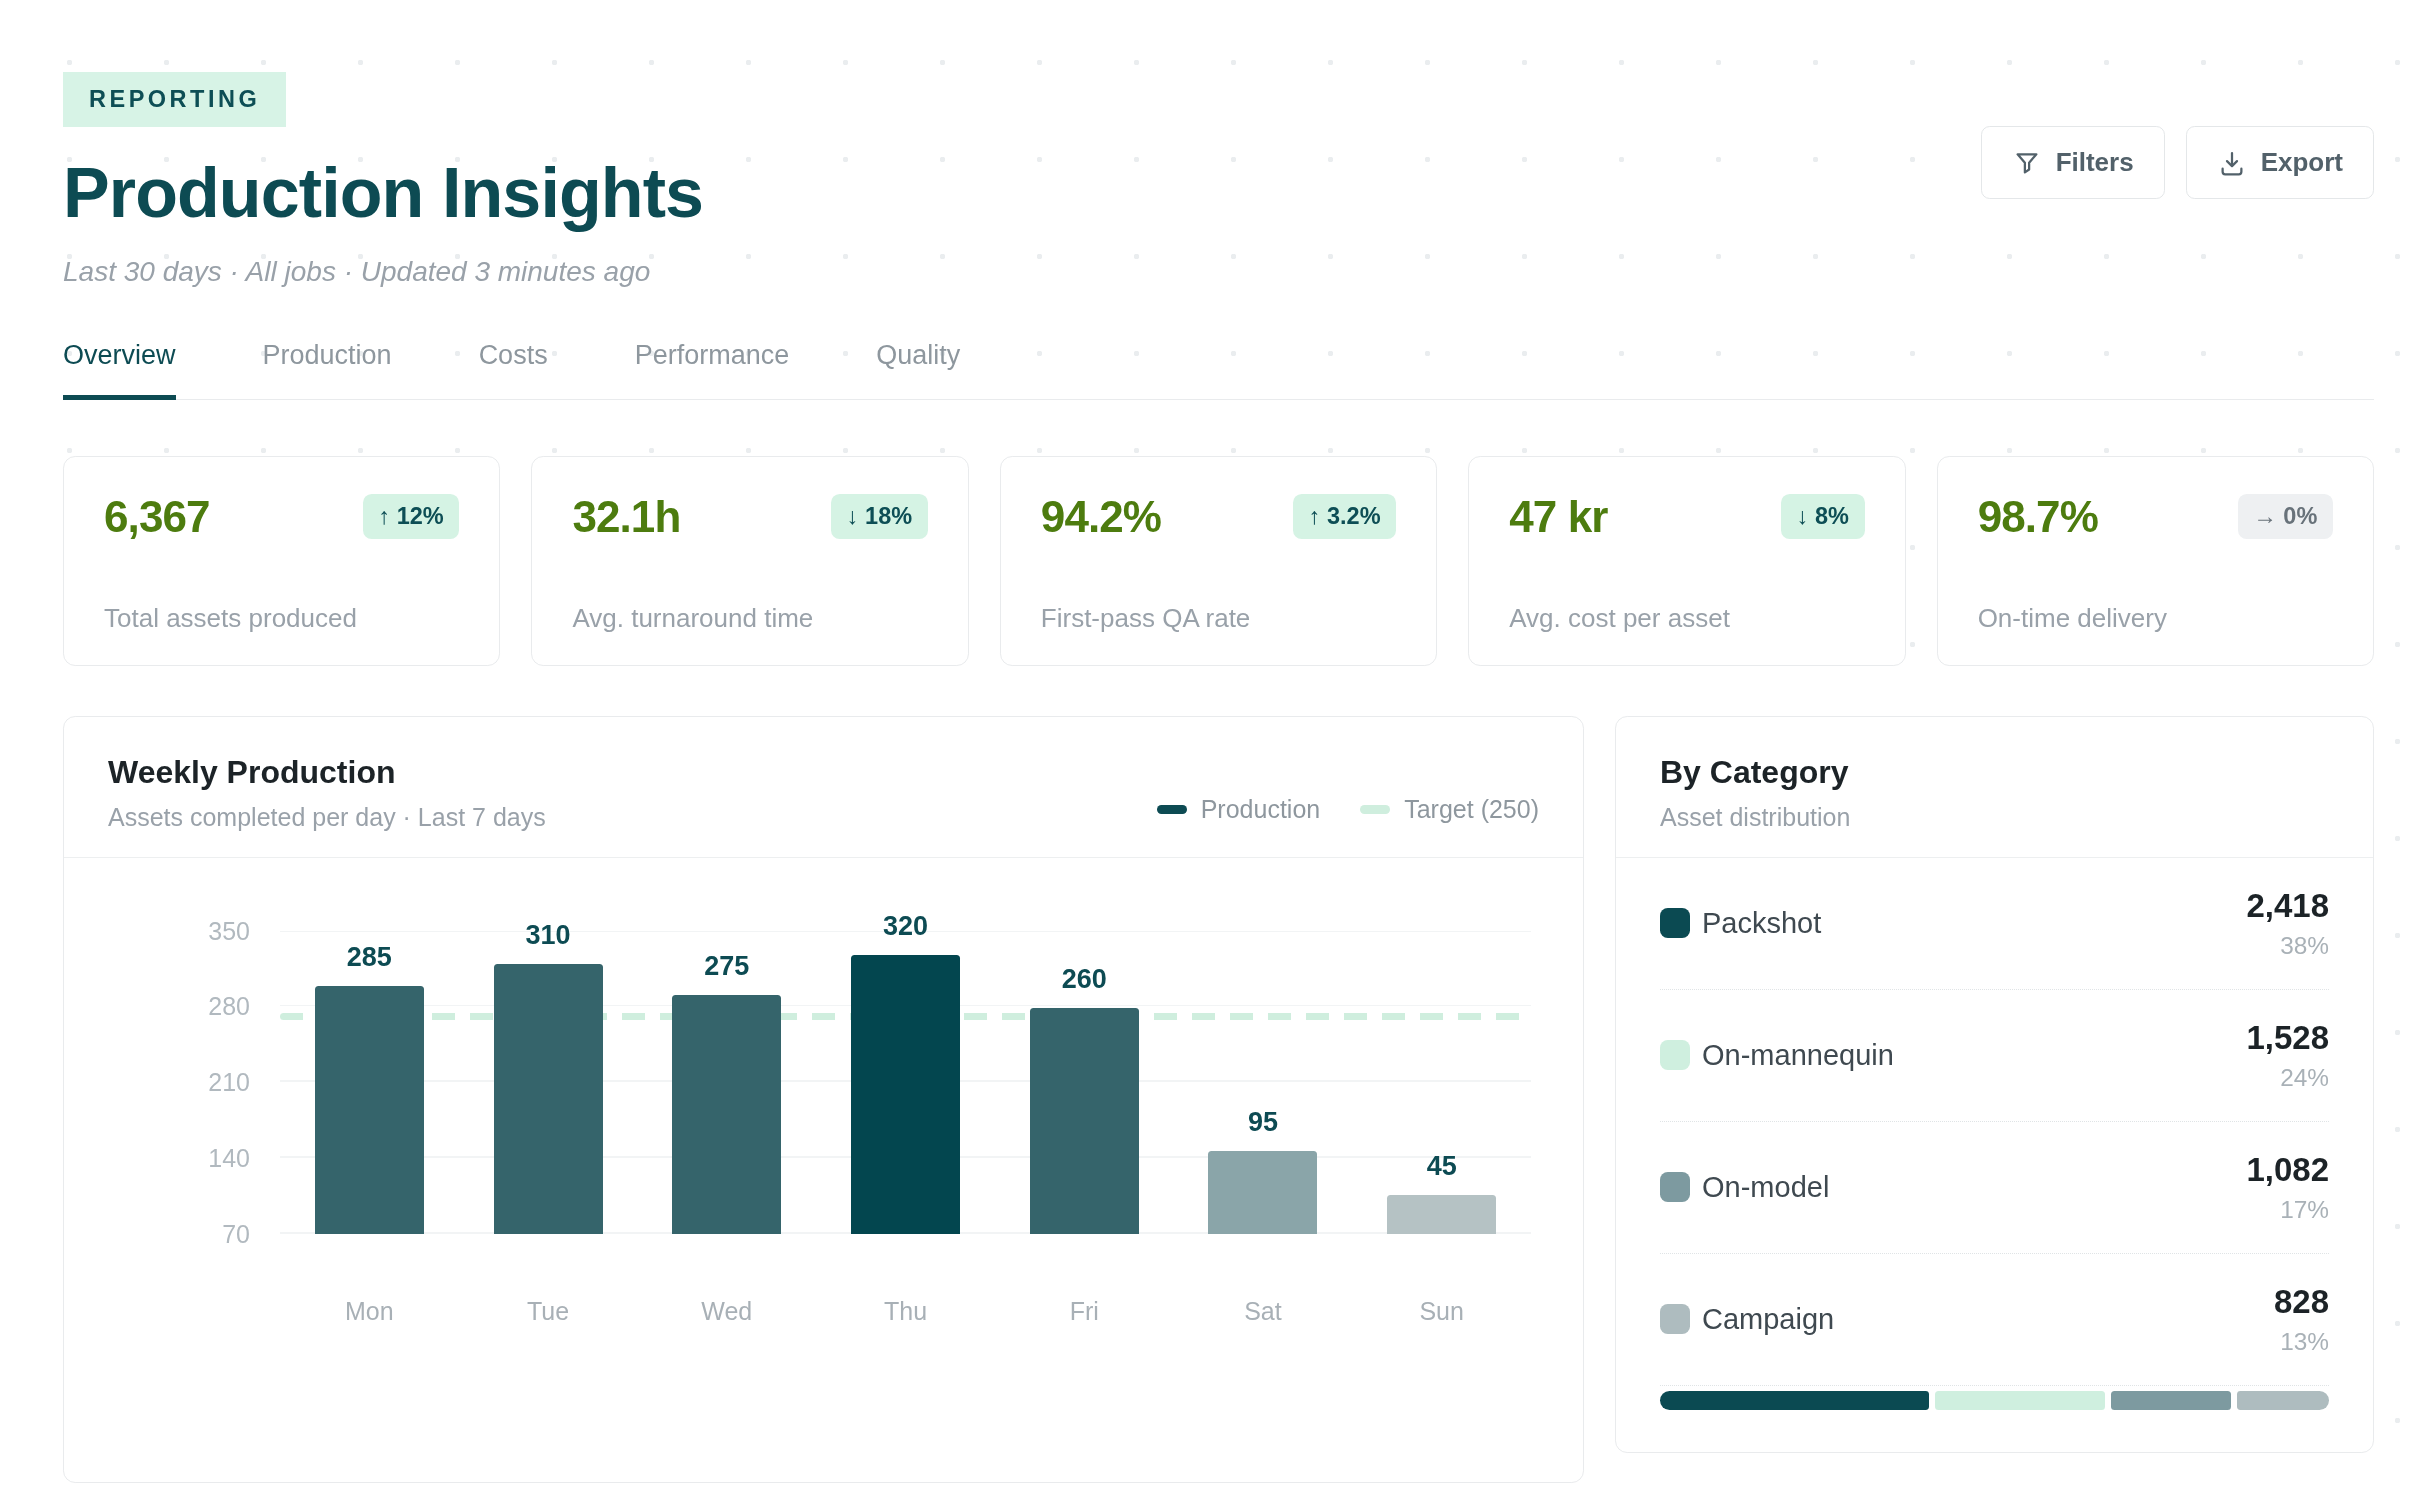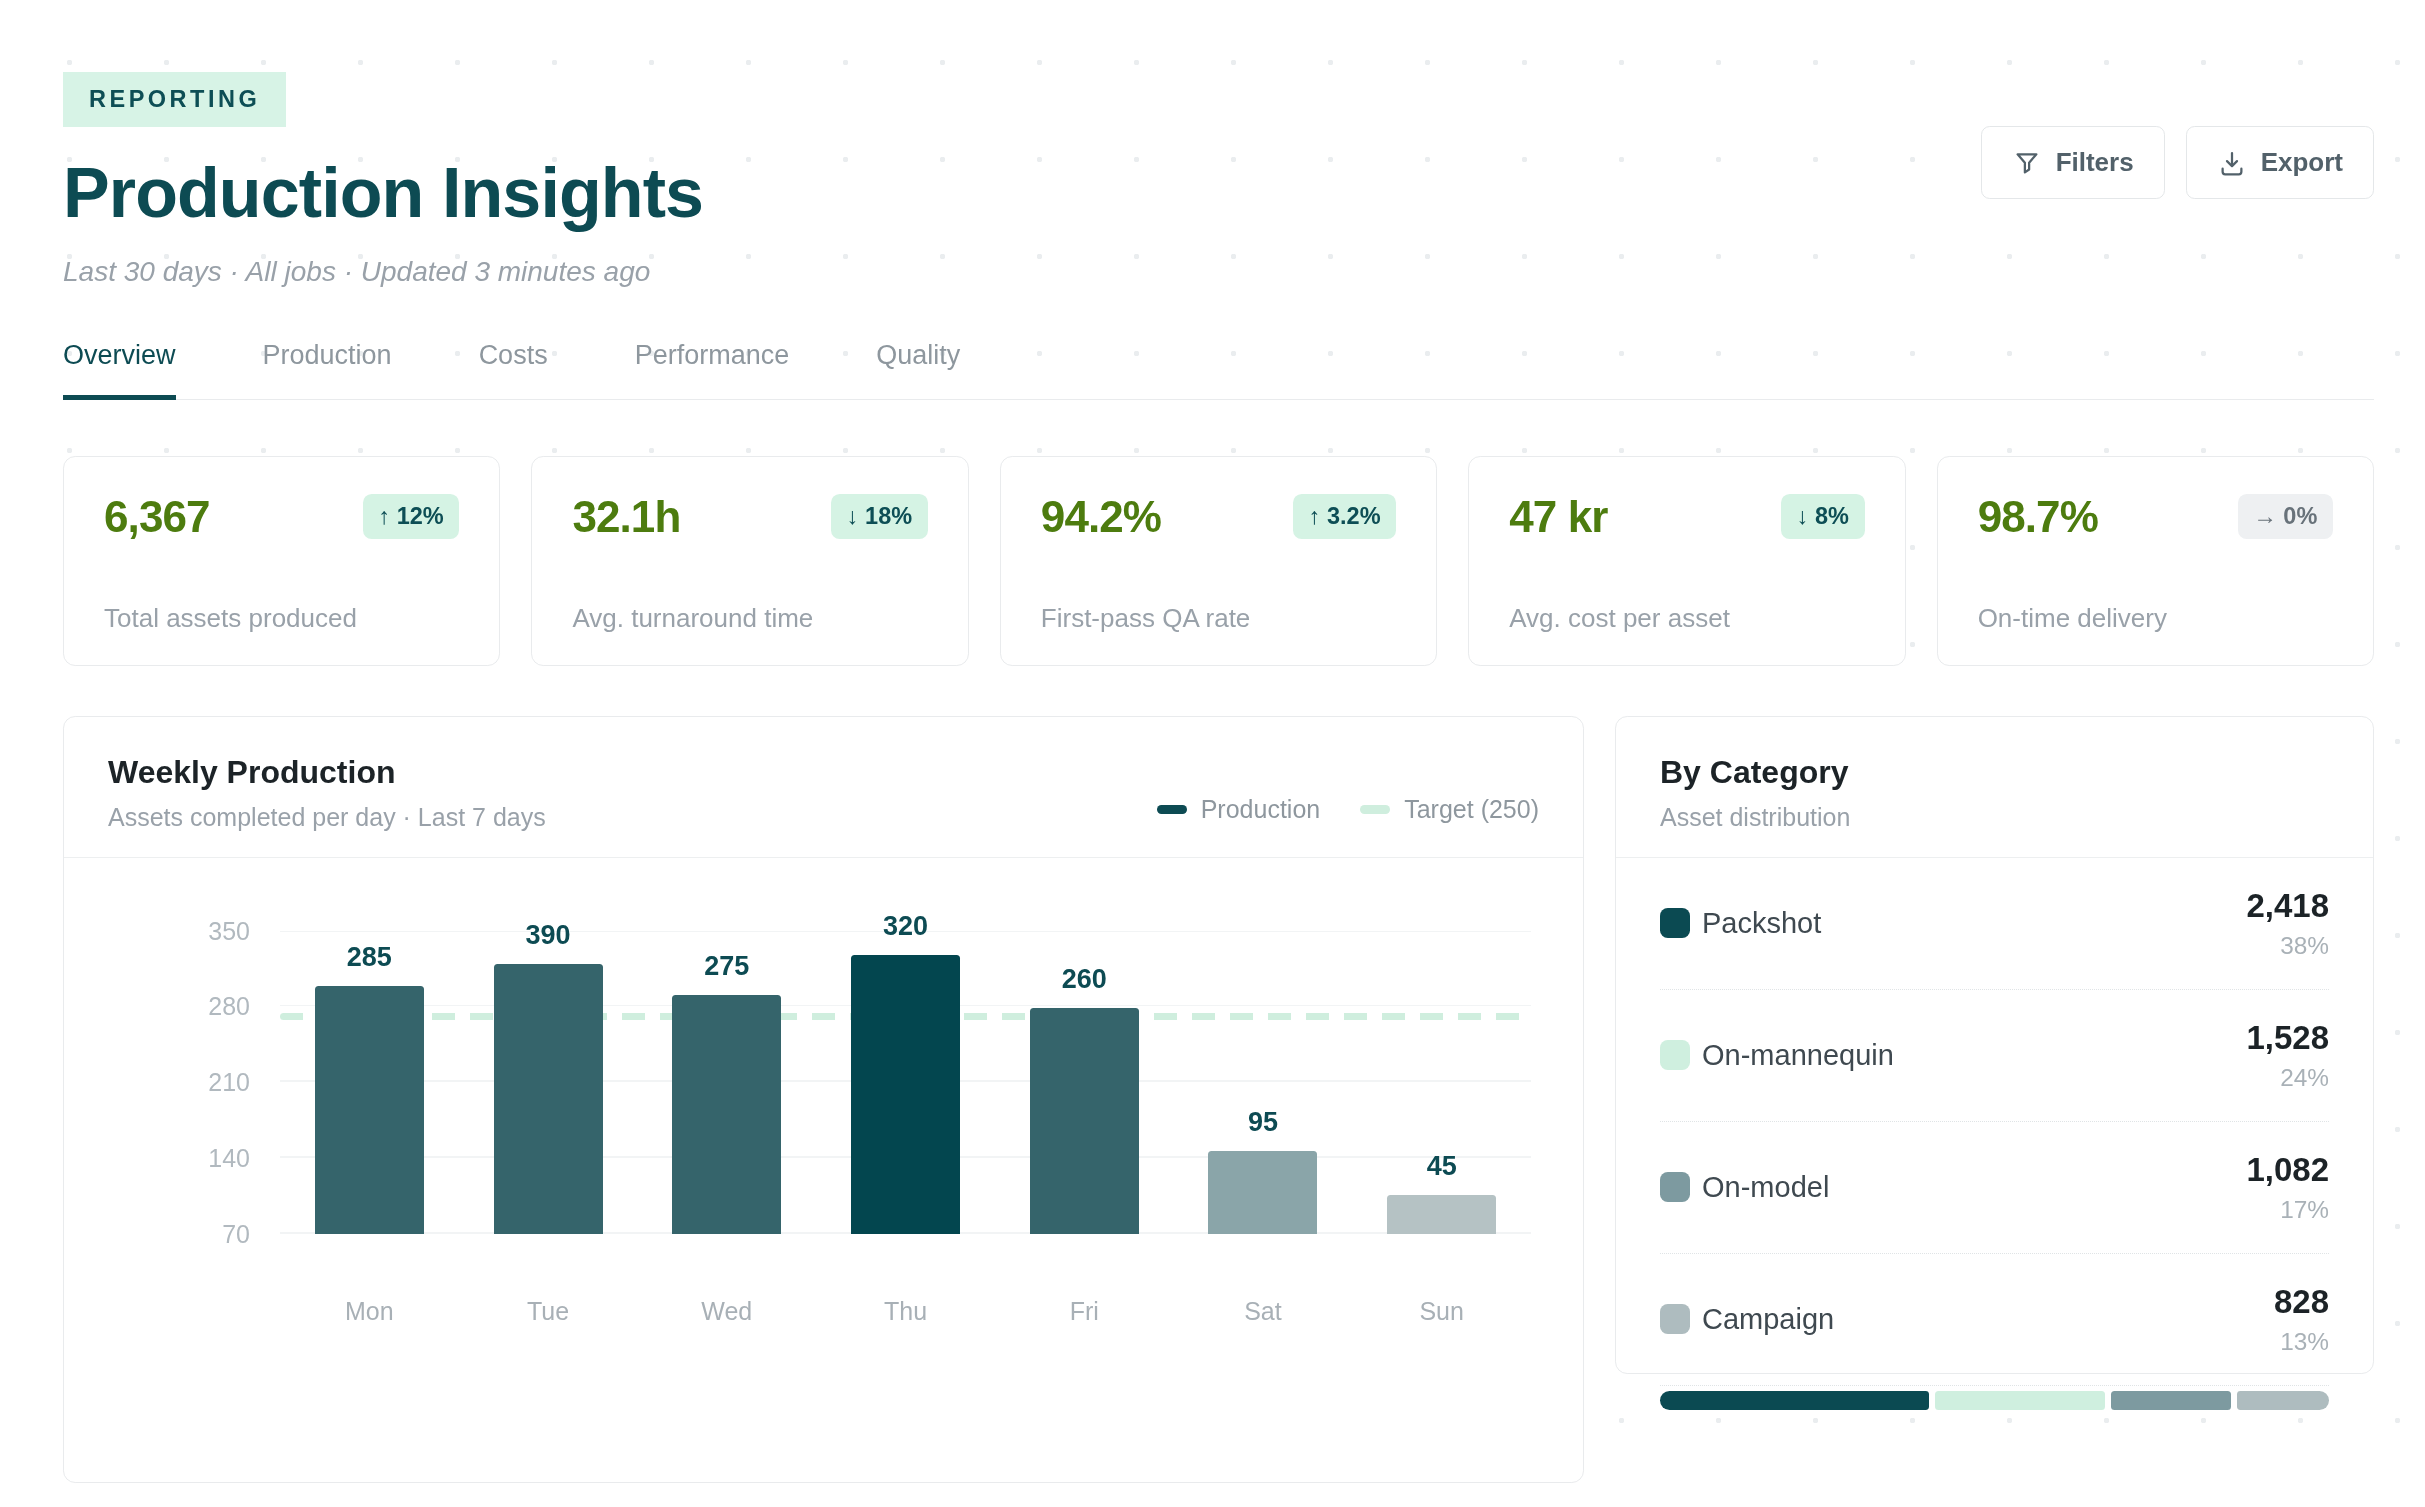--- a/index.html
+++ b/index.html
@@ -38,21 +38,21 @@
   .kpi-value { font-size:44px; font-weight:700; color:#4d7c0f; letter-spacing:-0.9px; }
   .kpi-delta { font-size:23.5px; font-weight:700; padding:8.7px 15.7px; border-radius:8.7px; white-space:nowrap; }
   .kpi-delta.positive { background:#d5f3e4; color:#0d4e55; }
   .kpi-delta.neutral  { background:#eef0f2; color:#68727a; }
   .kpi-label { margin-top:auto; font-size:26px; color:#99a1a9; }
 
   
   .panels { display:flex; gap:31px; margin-top:50px; align-items:flex-start; }
   .panel { background:#fff; border:1.7px solid #e9ebed; border-radius:12.2px; }
   .panel-chart { flex:1; height:767px; }
-  .panel-cats { width:759px; height:658px; }
+  .panel-cats { width:759px; height:737px; }
   .panel-head { height:141px; padding:37px 44px 0; display:flex; justify-content:space-between; border-bottom:1.7px solid #edeff0; }
   .panel-head h2 { font-size:32px; font-weight:700; color:#1c2327; }
   .panel-head p { margin-top:12.2px; font-size:25px; color:#99a1a9; }
   .legend { display:flex; gap:40px; align-items:center; padding-top:8.7px; }
   .legend-item { display:flex; align-items:center; gap:14px; font-size:25px; color:#8e979e; }
   .legend-swatch { width:30px; height:8.7px; border-radius:4.4px; display:inline-block; }
 
   
   .chart-region { padding:73px 52px 0 0; }
   .plot-row { display:flex; }
@@ -201,21 +201,21 @@
             <div class="gridline"></div>
             <div class="target-line" style="bottom: 214px;"></div>
             <div class="cols">
               <div class="bar-col">
                 <div class="bar" style="height: 248px; background: rgb(53, 100, 107);">
                   <span class="bar-value">285</span>
                 </div>
               </div>
               <div class="bar-col">
                 <div class="bar" style="height: 270px; background: rgb(53, 100, 107);">
-                  <span class="bar-value">390</span>
+                  <span class="bar-value">310</span>
                 </div>
               </div>
               <div class="bar-col">
                 <div class="bar" style="height: 239px; background: rgb(53, 100, 107);">
                   <span class="bar-value">275</span>
                 </div>
               </div>
               <div class="bar-col">
                 <div class="bar" style="height: 279px; background: rgb(3, 70, 79);">
                   <span class="bar-value">320</span>

